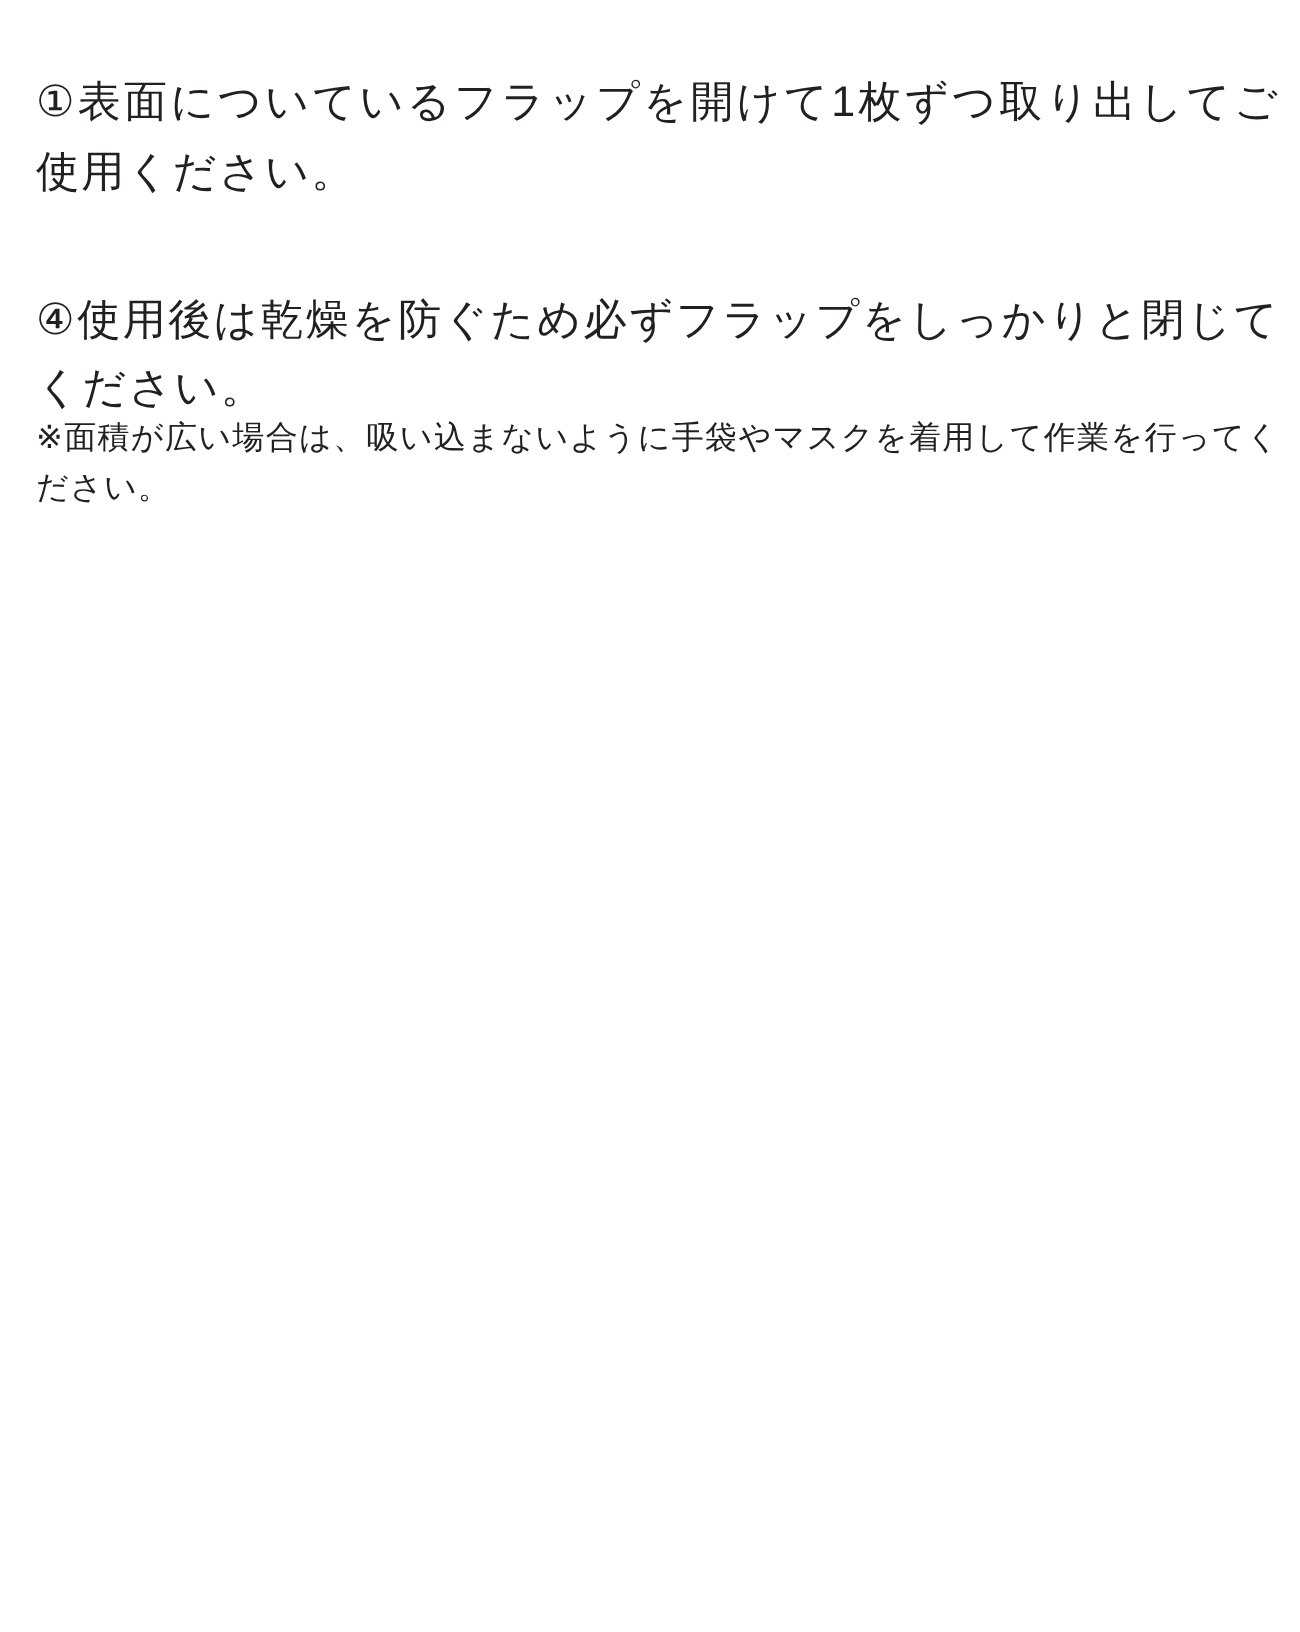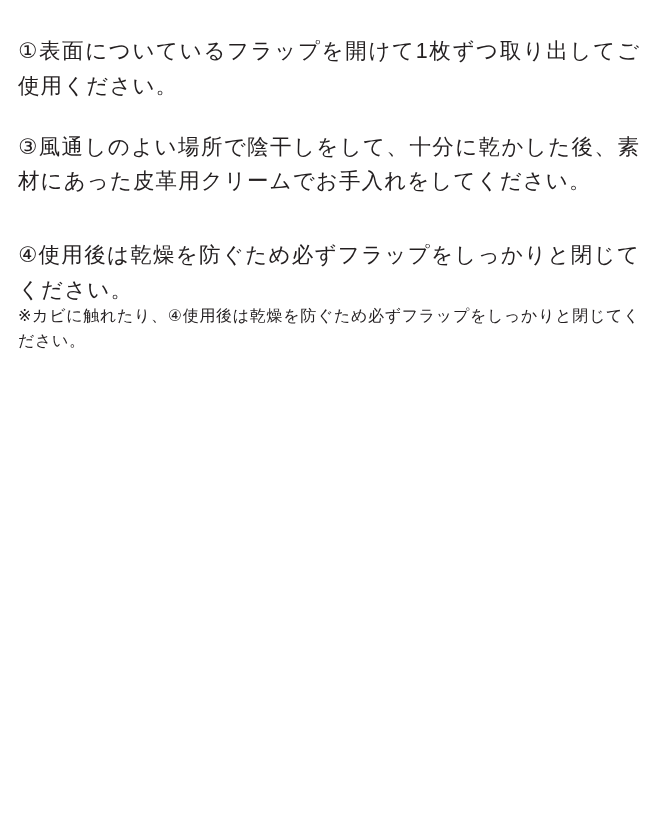--- a/index.html
+++ b/index.html
@@ -64,18 +64,17 @@
   }
 </style>
 </head>
 <body>
 
 <div class="page">
 
 
   <div class="content">
     <p class="para p1">①表面についているフラップを開けて1枚ずつ取り出してご使用ください。</p>
-    <p class="para p3">③風通しのよい場所で陰干しをして、十分に乾かした後、素材にあった皮革用クリームでお手入れをしてください。</p>
     <p class="para p4">④使用後は乾燥を防ぐため必ずフラップをしっかりと閉じてください。</p>
-    <p class="para note">※カビに触れたり、④使用後は乾燥を防ぐため必ずフラップをしっかりと閉じてください。</p>
+    <p class="para note">※面積が広い場合は、吸い込まないように手袋やマスクを着用して作業を行ってください。</p>
   </div>
 
 </div>
 
 </body></html>

